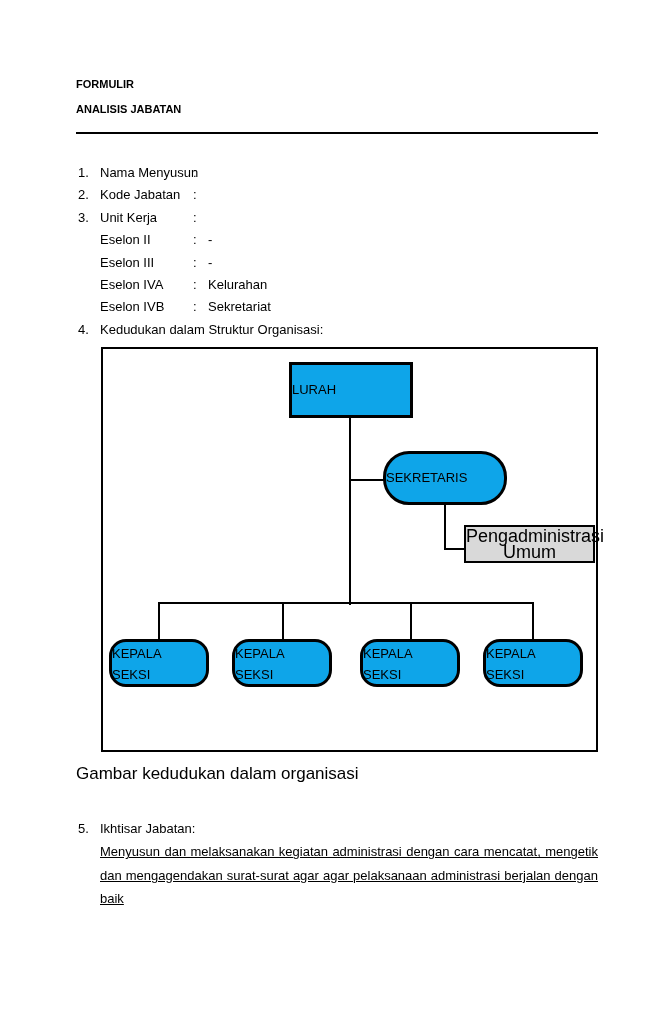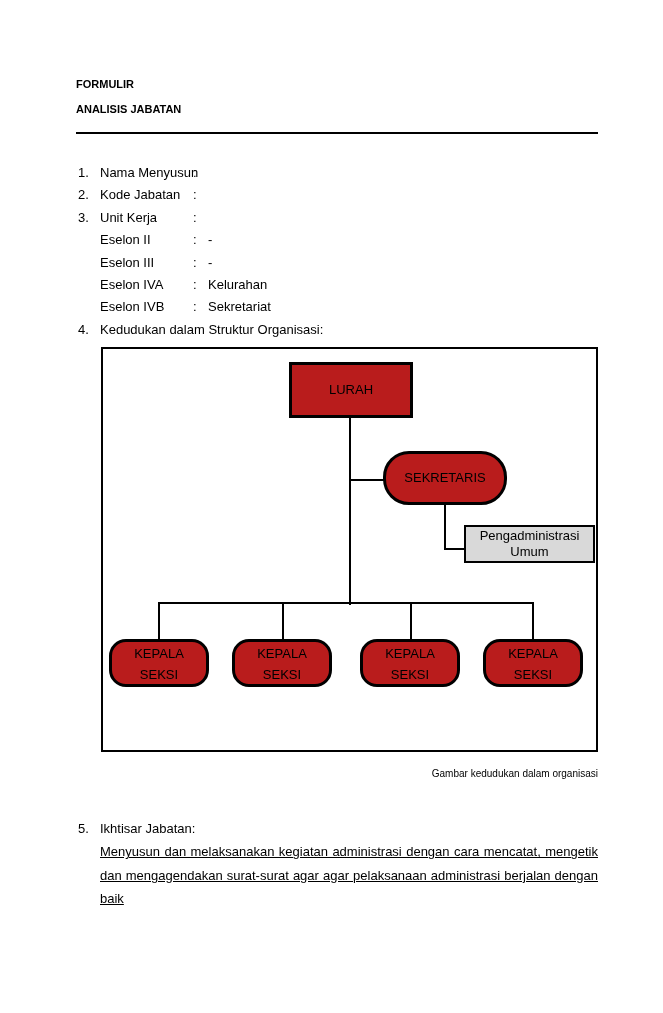--- a/index.html
+++ b/index.html
@@ -36,33 +36,32 @@
   .chart {
     position: absolute;
     left: 101px; top: 347px; width: 497px; height: 405px;
     border: 2px solid #000000;
     box-sizing: border-box;
   }
   .node {
     position: absolute;
     border: 3px solid #000000;
     box-sizing: border-box;
-    background: #b91c1c;
-    text-align: center;
+    background: #0ea5e9;
     font-size: 13px;
   }
   .node-lurah      { left: 186px; top: 13px;  width: 124px; height: 56px; line-height: 50px; }
   .node-sekretaris { left: 280px; top: 102px; width: 124px; height: 54px; line-height: 48px; border-radius: 26px; }
   .node-penga {
     position: absolute;
     left: 361px; top: 176px; width: 131px; height: 38px;
     border: 2px solid #000000;
     box-sizing: border-box;
     text-align: center;
-    font-size: 13px;
+    font-size: 18px;
     line-height: 16px;
     padding-top: 1px;
   }
   .node-kepala { top: 290px; width: 100px; height: 48px; line-height: 21px; padding-top: 1px; border-radius: 17px; }
   .node-kepala.k1 { left: 6px; }
   .node-kepala.k2 { left: 129px; }
   .node-kepala.k3 { left: 257px; }
   .node-kepala.k4 { left: 380px; }
   .cline { position: absolute; background: #000000; }
   .line-main-v   { left: 246px; top: 69px;  width: 2px;  height: 187px; }
@@ -71,22 +70,22 @@
   .line-penga-h  { left: 341px; top: 199px; width: 22px; height: 2px; }
   .line-dist-h   { left: 55px;  top: 253px; width: 376px; height: 2px; }
   .line-drop     { top: 253px; width: 2px; height: 39px; }
   .line-drop.d1  { left: 55px; }
   .line-drop.d2  { left: 179px; }
   .line-drop.d3  { left: 307px; }
   .line-drop.d4  { left: 429px; }
   .chart-caption {
     position: absolute;
     left: 76px; top: 764px; width: 522px;
-    text-align: right;
-    font-size: 10px;
+    text-align: left;
+    font-size: 17px;
     line-height: 20px;
   }
   
   .summary-head { position: absolute; left: 0; top: 817px; width: 663px; height: 23.4px; line-height: 23.4px; font-size: 13px; }
   .summary-text {
     position: absolute;
     left: 100px; top: 840.4px; width: 498px;
     font-size: 13px;
     line-height: 23.4px;
     text-align: justify;

